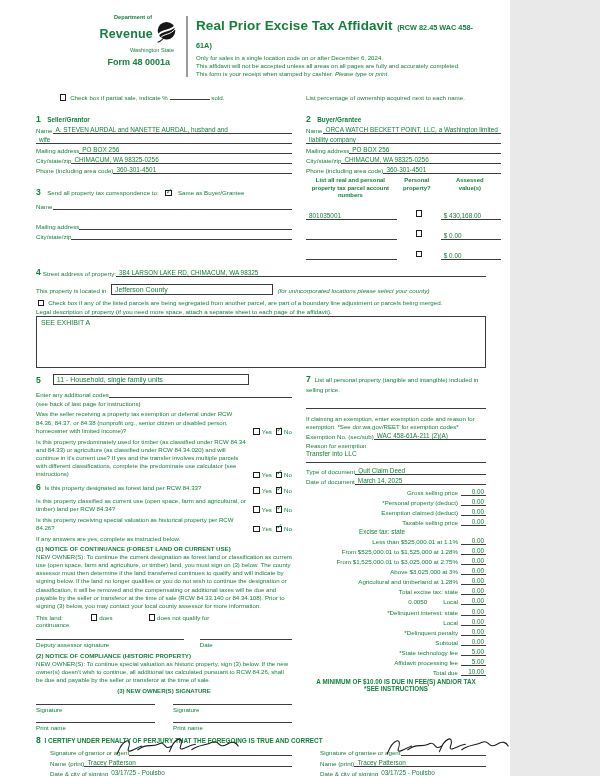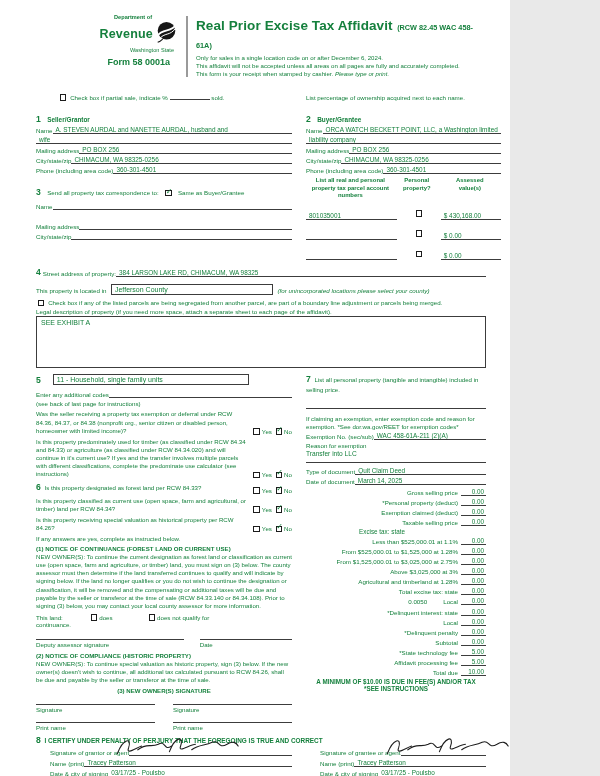--- a/index.html
+++ b/index.html
@@ -84,21 +84,21 @@
         <span>
           <svg width="23" height="23" viewBox="0 0 30 30">
             <circle cx="15" cy="14" r="11.5" fill="#161616"></circle>
             <path d="M3 21 C10 10 21 17 28 6" stroke="#ffffff" stroke-width="2.4" fill="none"></path>
             <path d="M5.5 25 C12 16 20 21 26.5 11" stroke="#ffffff" stroke-width="1.3" fill="none"></path>
             <path d="M10 25 C8 27 6 28.5 3.5 29" stroke="#161616" stroke-width="1.6" fill="none"></path>
           </svg>
         </span>
       </div>
       <div class="wa-state">Washington State</div>
-      <div class="form-num">Form 58 0001a</div>
+      <div class="form-num">Form 48 0001a</div>
     </div>
     <div class="hdr-div"></div>
     <div class="title-block">
       <div>
         <span class="title">Real Prior Excise Tax Affidavit</span>
         <span class="title-code">(RCW 82.45 WAC 458-61A)</span>
       </div>
       <div class="hdr-note">
         <div>Only for sales in a single location code on or after December 6, 2024.</div>
         <div>This affidavit will not be accepted unless all areas on all pages are fully and accurately completed.</div>

